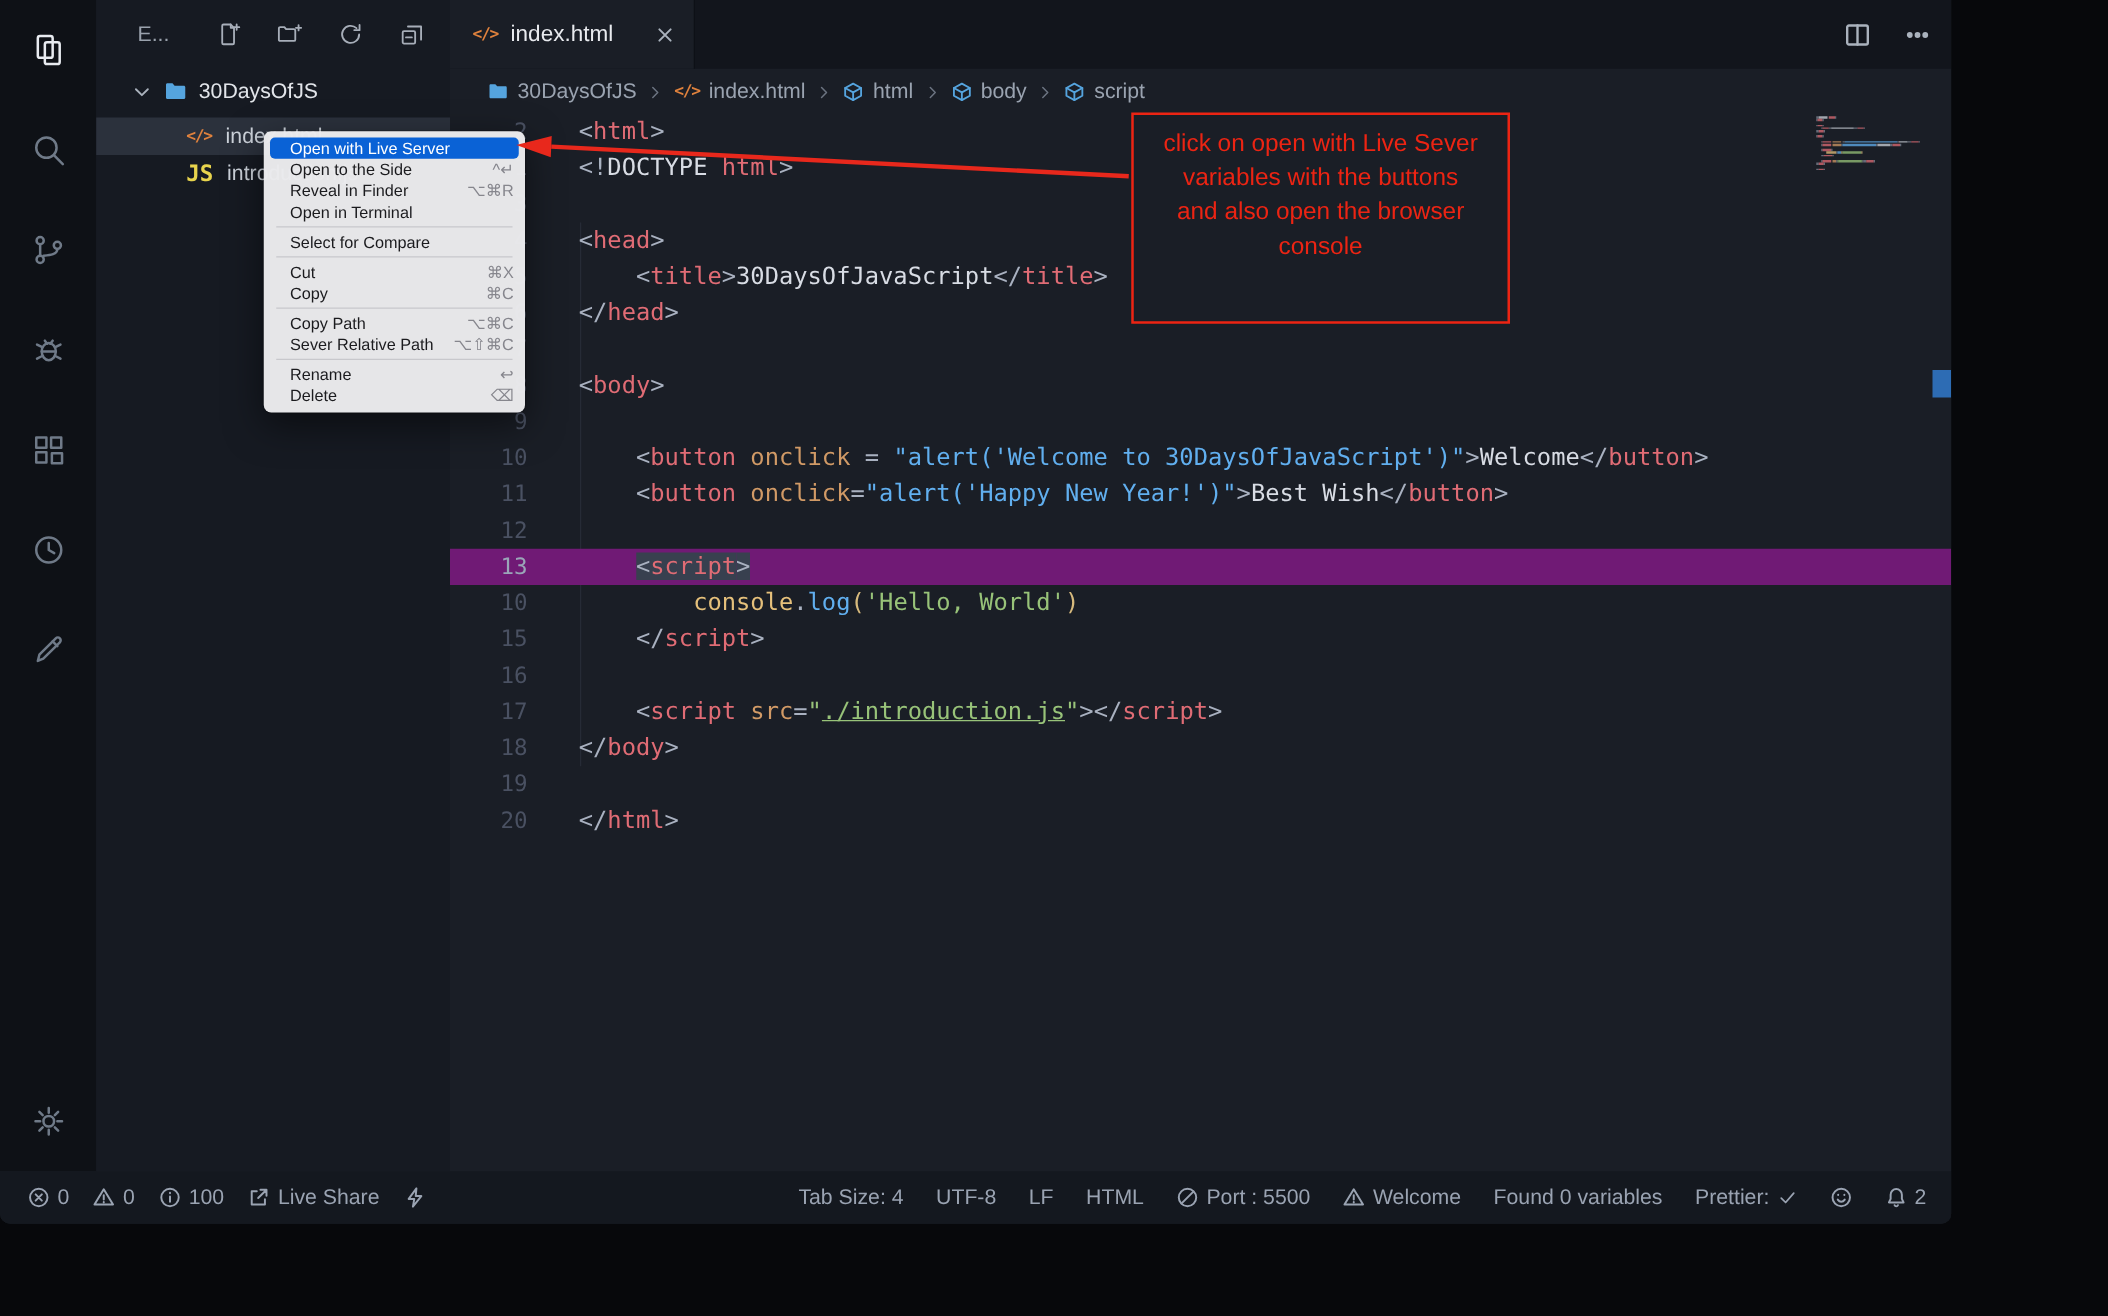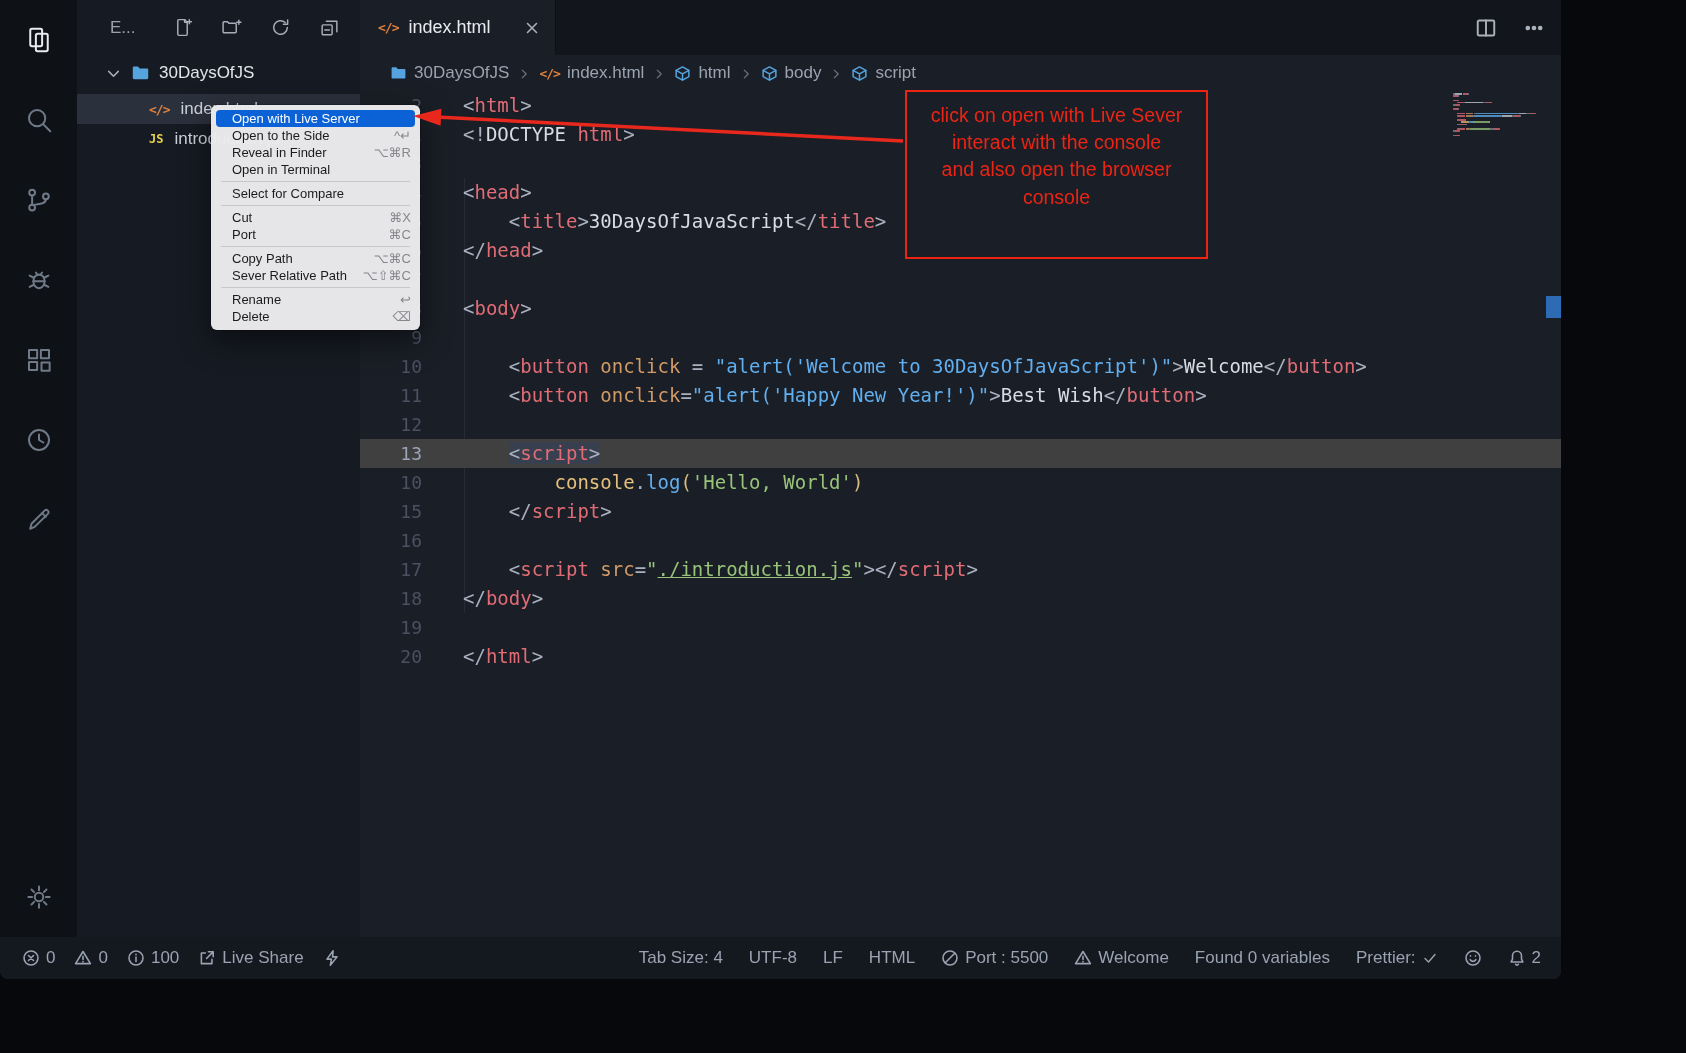--- a/index.html
+++ b/index.html
@@ -21,21 +21,21 @@
   .sidebar { width: 283px; flex: 0 0 283px; background: #161a22; color: #cfd4db; }
   .sb-header { height: 55px; display: flex; align-items: center; padding: 0 20px 0 33px; color: #9aa2ad; font-size: 17px; }
   .sb-actions { margin-left: auto; display: flex; gap: 28px; color: #a7aeb9; }
   .sb-actions .ic { width: 22px; height: 22px; cursor: pointer; }
   .folder-row { height: 30px; margin-top: 3px; display: flex; align-items: center; gap: 9px; padding-left: 28px; color: #e2e5ea; font-size: 17px; cursor: pointer; }
   .folder-row .chev { width: 17px; height: 17px; color: #aab2bd; }
   .file-row { height: 30px; display: flex; align-items: center; gap: 11px; padding-left: 72px; font-size: 17px; color: #ccd2da; cursor: pointer; }
   .file-row.selected { background: #2b313c; }
   .file-rows { margin-top: 6px; }
   .code-glyph { font-family: "DejaVu Sans Mono", monospace; font-weight: bold; font-size: 13px; color: #e0823d; letter-spacing: -1px; }
-  .js-glyph { font-family: "DejaVu Sans Mono", monospace; font-weight: bold; font-size: 12px; color: #e8d44d; }
+  .js-glyph { font-family: "DejaVu Sans Mono", monospace; font-weight: bold; font-size: 18px; color: #e8d44d; }
 
   
   .main { flex: 1; display: flex; flex-direction: column; background: #1a1e26; position: relative; }
   .tabbar { height: 55px; background: #12151c; display: flex; align-items: stretch; }
   .tab { width: 196px; background: #1a1e26; display: flex; align-items: center; gap: 10px; padding: 0 14px 0 18px; color: #e8eaee; font-size: 18px; border-right: 1px solid #0d1016; cursor: pointer; }
   .tab-close { margin-left: auto; width: 18px; height: 18px; color: #aab2bd; cursor: pointer; }
   .tab-close svg, .ic svg { width: 100%; height: 100%; fill: none; stroke: currentColor; stroke-width: 1.4; stroke-linecap: round; stroke-linejoin: round; }
   .ic { display: inline-block; }
   .ic.fillonly svg { fill: currentColor; stroke: none; }
   .tab-right { margin-left: auto; display: flex; align-items: center; gap: 26px; padding-right: 16px; color: #aab2bd; }
@@ -46,21 +46,21 @@
   .crumb { display: flex; align-items: center; gap: 7px; cursor: pointer; }
   .crumb .ic { width: 17px; height: 17px; }
   .ic.blue { color: #55a4de; }
   .ic.sep { width: 14px; height: 14px; color: #6b7380; }
 
   
   .editor { flex: 1; position: relative; font-family: "DejaVu Sans Mono", monospace; font-size: 19px; overflow: hidden; }
   .indent-guide { position: absolute; left: 104px; top: 87px; width: 1px; height: 435px; background: #262b36; }
   .code { position: absolute; left: 0; top: 0; right: 0; }
   .line { height: 29px; display: flex; white-space: pre; }
-  .line.current { background: #404040; }
+  .line.current { background: #701a75; }
   .gutter { flex: 0 0 62px; text-align: right; color: #4a5162; font-size: 18px; line-height: 29px; }
   .line.current .gutter { color: #9aa5b8; }
   .ltext { padding-left: 41px; line-height: 29px; }
   .p { color: #a9b1c0; } .t { color: #e06c75; } .a { color: #d19a66; }
   .s { color: #98c379; } .b { color: #61afef; } .w { color: #d8dce4; }
   .y { color: #e5c07b; } .k { color: #d7ba7d; }
   .lnk { color: #98c379; text-decoration: underline; }
   .sel { background: #38404f; }
 
   .minimap { position: absolute; top: 2px; right: 16px; width: 92px; }
@@ -520,21 +520,21 @@
       <div class="mi">
         <span class="mlab">Select for Compare</span>
         <span class="msc"></span>
       </div>
       <div class="msep"></div>
       <div class="mi">
         <span class="mlab">Cut</span>
         <span class="msc">⌘X</span>
       </div>
       <div class="mi">
-        <span class="mlab">Port</span>
+        <span class="mlab">Copy</span>
         <span class="msc">⌘C</span>
       </div>
       <div class="msep"></div>
       <div class="mi">
         <span class="mlab">Copy Path</span>
         <span class="msc">⌥⌘C</span>
       </div>
       <div class="mi">
         <span class="mlab">Sever Relative Path</span>
         <span class="msc">⌥⇧⌘C</span>
@@ -545,21 +545,21 @@
         <span class="msc">↩</span>
       </div>
       <div class="mi">
         <span class="mlab">Delete</span>
         <span class="msc">⌫</span>
       </div>
     </div>
 
   <div class="annotation-box" id="annotation">
       <div>click on open with Live Sever</div>
-      <div>interact with the console</div>
+      <div>variables with the buttons</div>
       <div>and also open the browser</div>
       <div>console</div>
     </div>
 
   <svg class="arrow-overlay" width="1686" height="1053" viewBox="0 0 1686 1053">
     <line x1="903" y1="141" x2="441" y2="117.3" stroke="#e8281c" stroke-width="3.5"></line>
     <polygon points="413,116 441.4,108.8 440.6,125.8" fill="#e8281c"></polygon>
   </svg>
 </div>
 

